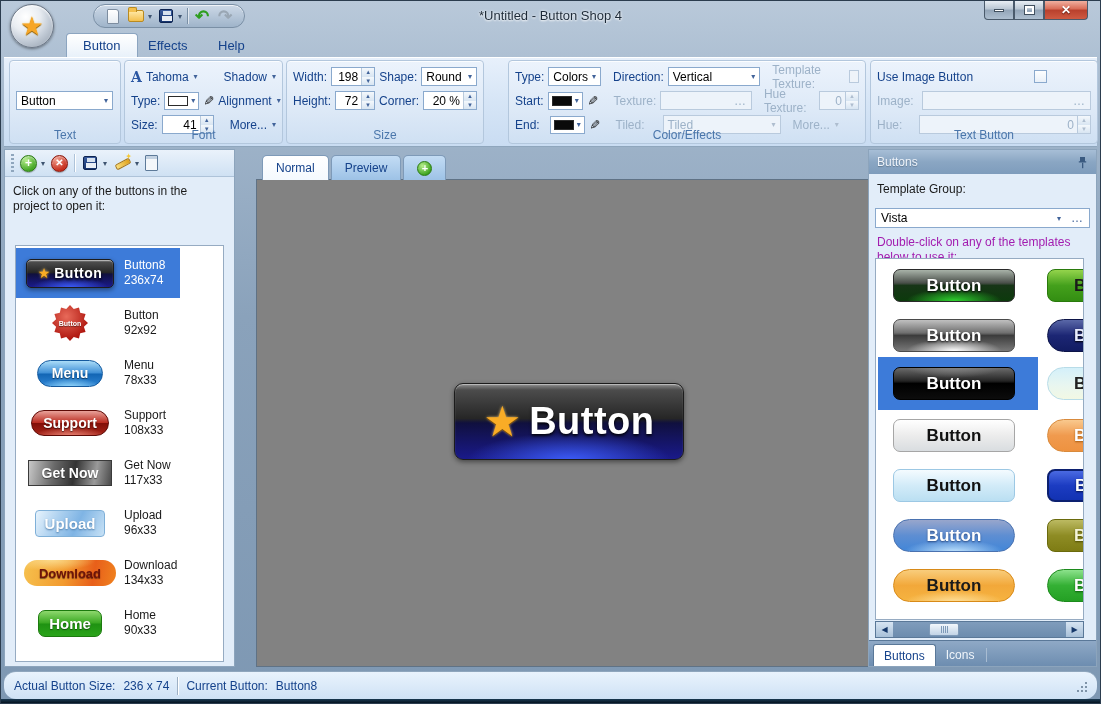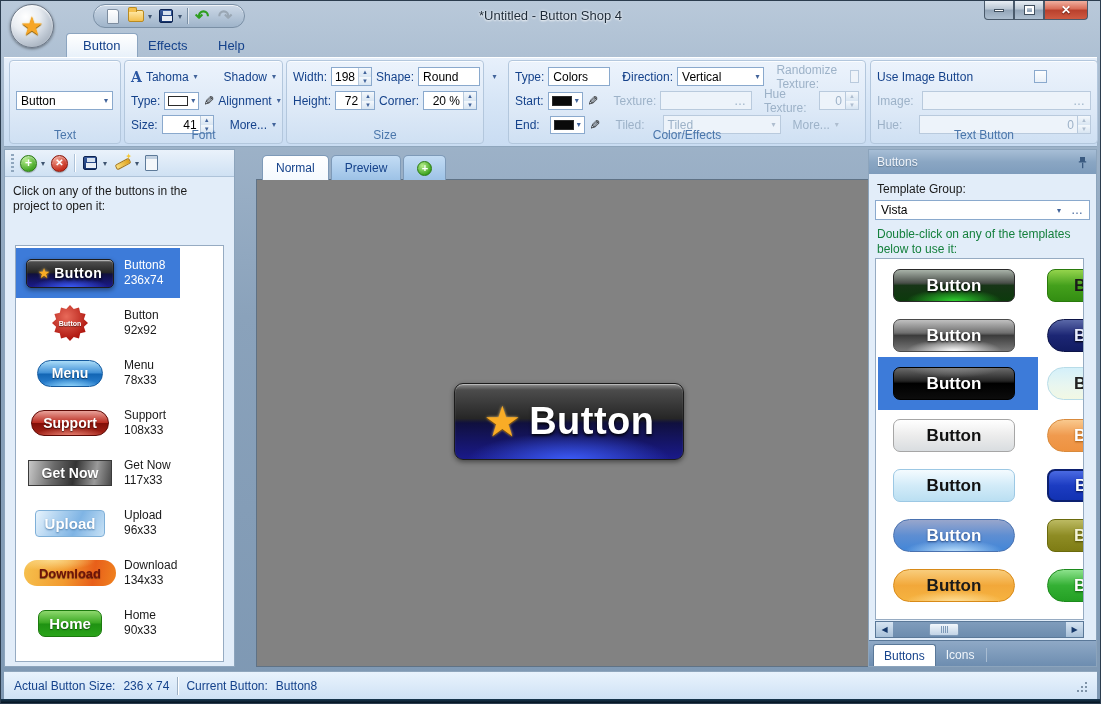--- a/index.html
+++ b/index.html
@@ -49,21 +49,21 @@
     border-radius:4px 4px 0 0; z-index:5; }
   
   #ribbon { position:absolute; left:3px; right:3px; top:56px; height:90px;
     background:linear-gradient(180deg,#e7f0fb 0%,#d6e5f6 50%,#c9dcf2 100%); border-top:1px solid #fff; border-bottom:1px solid #8fa6bd; }
   .rgroup { position:absolute; top:2px; height:84px; border:1px solid #b3c7dd; border-radius:4px;
     background:linear-gradient(180deg,#ecf3fc 0%,#dde9f7 60%,#cfe0f3 100%); box-shadow:inset 0 1px 0 rgba(255,255,255,.8); }
   .rgroup-label { position:absolute; left:0; right:0; bottom:1px; text-align:center; font-size:12px; color:#4a76ab; }
   .rrow { position:absolute; left:6px; right:6px; height:19px; display:flex; align-items:center; gap:4px; font-size:12px; color:#15428b; }
   .rrow.r1 { top:6px; } .rrow.r2 { top:30px; } .rrow.r3 { top:54px; }
   .dis { color:#9db2c8 !important; }
-  .combo { display:flex; align-items:center; background:#fff; border:1px solid #8aa9cd; height:19px; padding:0 4px; font-size:12px; color:#000; cursor:pointer;gap:30px; }
+  .combo { display:flex; align-items:center; background:#fff; border:1px solid #8aa9cd; height:19px; padding:0 4px; font-size:12px; color:#000; cursor:pointer; }
   .combo .caret { margin-left:auto; font-size:8px; color:#41639a; padding-left:4px; }
   .combo.disfield { background:#edf3fa; border-color:#b9cadd; color:#9db2c8; cursor:default; }
   .spinbox { display:flex; align-items:stretch; height:19px; border:1px solid #8aa9cd; background:#fff; }
   .spinbox .num { flex:1; font-size:12px; color:#000; text-align:right; padding:2px 3px 0 3px; }
   .spinbox .arrows { width:13px; display:flex; flex-direction:column; border-left:1px solid #b9cadd; }
   .spinbox .arrows span { flex:1; font-size:6px; line-height:8px; text-align:center; color:#41639a;
     background:linear-gradient(180deg,#f4f8fc,#d8e5f2); cursor:pointer; }
   .spinbox.disfield { background:#edf3fa; border-color:#b9cadd; }
   .spinbox.disfield .num { color:#9db2c8; }
   .spinbox.disfield .arrows span { color:#aebdcf; }
@@ -152,26 +152,26 @@
   #canvas-tabs { position:absolute; left:6px; top:6px; height:25px; display:flex; z-index:4; }
   .ctab { height:25px; padding:0 13px; display:flex; align-items:center; font-size:12px; color:#15428b;
     border:1px solid #7e9ab8; border-bottom:none; border-radius:5px 5px 0 0; margin-right:2px; cursor:pointer;
     background:linear-gradient(180deg,#c3dcf4 0%,#9dc2e6 100%); }
   .ctab.active { background:linear-gradient(180deg,#ffffff,#f4f9fe); color:#15428b; position:relative; }
   .plus-circle { width:15px; height:15px; border-radius:50%; background:radial-gradient(circle at 35% 30%, #b8ef8e, #3aa11c 75%);
     border:1px solid #2b7a12; color:#fff; font-size:11px; font-weight:bold; display:flex; align-items:center; justify-content:center; line-height:1; }
   #canvas { position:absolute; left:0; right:0; top:30px; bottom:0; background:#828282; border:1px solid #5f7285; }
   #canvas .vista-main { position:absolute; left:197px; top:203px; }
   
-  #tg-label { padding:8px 8px 4px 8px; font-size:12px; color:#1a1a1a; }
+  #tg-label { padding:8px 8px 12px 8px; font-size:12px; color:#1a1a1a; }
   #tg-combo { margin:0 6px; height:20px; display:flex; align-items:center; background:#fff; border:1px solid #8aa9cd;
     font-size:12px; color:#000; padding:0 5px; cursor:pointer; }
   #tg-combo .caret { margin-left:auto; font-size:8px; color:#41639a; }
   #tg-combo .dots { margin-left:10px; color:#41639a; font-size:12px; letter-spacing:1px; }
-  #tpl-instruction { padding:7px 8px 5px 8px; font-size:12px; color:#15803d; line-height:15px; }
+  #tpl-instruction { padding:7px 8px 5px 8px; font-size:12px; color:#a21caf; line-height:15px; }
   #tpl-list { position:absolute; left:6px; right:12px; top:108px; bottom:46px; background:#fff; border:1px solid #96abc2; overflow:hidden; }
   .tpl-sel { position:absolute; left:2px; top:98px; width:160px; height:53px; background:#3d7bd9; }
   .tpl-btn { position:absolute; width:122px; height:33px; display:flex; align-items:center; justify-content:center;
     font-weight:bold; font-size:17px; cursor:pointer; }
   .tpl-col1 { left:17px; }
   .tpl-col2 { left:171px; justify-content:flex-start; padding-left:26px; }
   .t-greenglow { border-radius:7px; border:1px solid #2a2a2a; color:#fff; text-shadow:0 1px 2px #000;
     background:radial-gradient(ellipse 55% 55% at 50% 100%, #2fd42f, rgba(10,60,10,0) 72%), linear-gradient(180deg,#a8b2a8 0%,#4a4f4a 42%,#173517 50%,#0c3a0c 100%); }
   .t-silver { border-radius:7px; border:1px solid #4a4a4a; color:#fff; text-shadow:0 1px 2px #222;
     background:radial-gradient(ellipse 55% 55% at 50% 100%, #ffffff, rgba(200,200,200,0) 72%), linear-gradient(180deg,#c0c0c0 0%,#6e6e6e 42%,#3c3c3c 50%,#787878 100%); }
@@ -210,21 +210,21 @@
     display:flex; align-items:center; justify-content:center; gap:1px; cursor:pointer; }
   .scr-thumb i { width:1px; height:7px; background:#7e9ab8; }
   #panel-tabs { position:absolute; left:0; right:0; bottom:0; height:26px;
     background:linear-gradient(180deg,#8fa9c6 0%,#6d8db0 100%); border-top:1px solid #5a7898; display:flex; align-items:flex-end; padding-left:4px; }
   .ptab { height:22px; padding:0 10px; display:flex; align-items:center; font-size:12px; cursor:pointer; color:#f0f5fa; }
   .ptab.active { background:#fff; color:#15428b; border:1px solid #5a7898; border-bottom:none; border-radius:3px 3px 0 0; }
   .ptab-sep { width:1px; height:14px; background:#a8bcd2; margin:0 2px 4px 2px; }
   
   #statusbar { position:absolute; left:3px; right:3px; bottom:4px; height:28px;
     background:linear-gradient(180deg,#e9f3fd 0%,#cfe2f5 100%); border-top:1px solid #8fa6bd;
-    display:flex; align-items:center; font-size:12px; color:#15428b; padding:0 10px; gap:8px; }
+    display:flex; align-items:center; font-size:12px; color:#15428b; padding:0 10px; gap:8px;border-radius:12px; }
   .sb-sep { width:1px; height:18px; background:#9db0c4; box-shadow:1px 0 0 #fff; }
   #resize-grip { margin-left:auto; width:12px; height:12px; position:relative; cursor:nwse-resize; }
   #resize-grip:before { content:""; position:absolute; right:0; bottom:0; width:2px; height:2px; background:#7e93a8;
     box-shadow:-4px 0 #7e93a8, -8px 0 #7e93a8, 0 -4px #7e93a8, -4px -4px #7e93a8, 0 -8px #7e93a8; }
   #bottom-edge { position:absolute; left:0; right:0; bottom:0; height:4px; background:linear-gradient(180deg,#1a3a52,#061420); }
 </style>
 </head>
 <body>
 
 <div id="window">
@@ -368,21 +368,21 @@
         <span>Type:</span>
         <span class="combo" style="width:62px;">
           <span>Colors</span>
           <span class="caret">▾</span>
         </span>
         <span style="margin-left:8px;">Direction:</span>
         <span class="combo" style="width:118px;">
           <span>Vertical</span>
           <span class="caret">▾</span>
         </span>
-        <span class="dis" style="margin-left:8px;">Randomize Texture:</span>
+        <span class="dis" style="margin-left:8px;">Template Texture:</span>
         <span class="checkbox disfield"></span>
       </div>
       <div class="rrow r2">
         <span>Start:</span>
         <span class="swatchcombo">
           <span class="swatch black"></span>
           <span class="caret" style="font-size:8px;color:#41639a;">▾</span>
         </span>
         <span class="pen">✎</span>
         <span class="dis" style="margin-left:12px;">Texture:</span>

